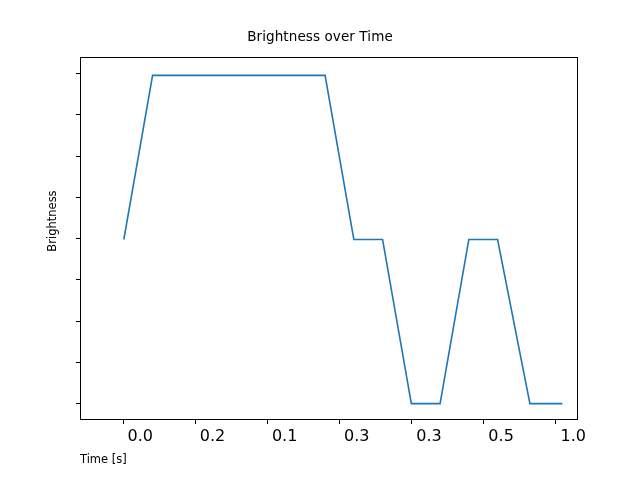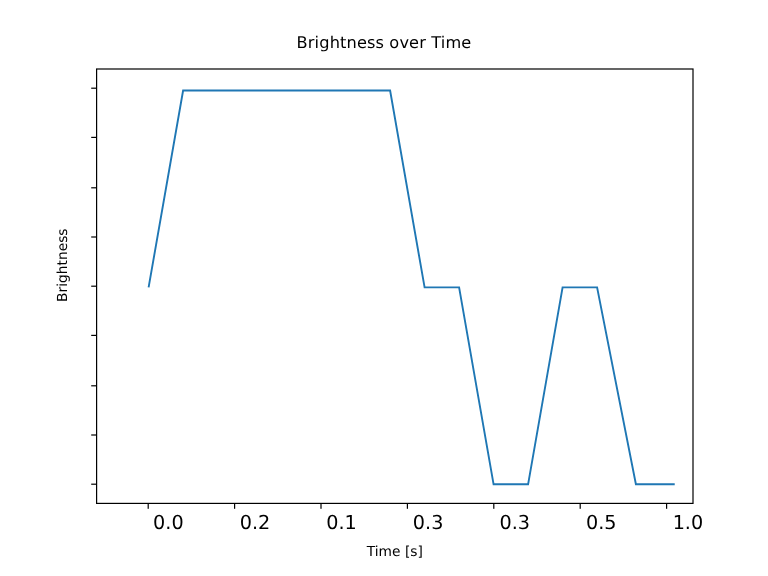--- a/index.html
+++ b/index.html
@@ -59,21 +59,20 @@
     font-size: 11.5px;
     transform: rotate(-90deg);
     transform-origin: center center;
     color: #000000;
   }
   #xlabel {
     position: absolute;
     left: 80px;
     top: 452px;
     width: 498px;
-    text-align: center;
     font-size: 11.5px;
     color: #000000;
   }
   .ytick-row {
     position: absolute;
     left: 0;
     height: 0;
   }
   .ytick-mark {
     position: absolute;

